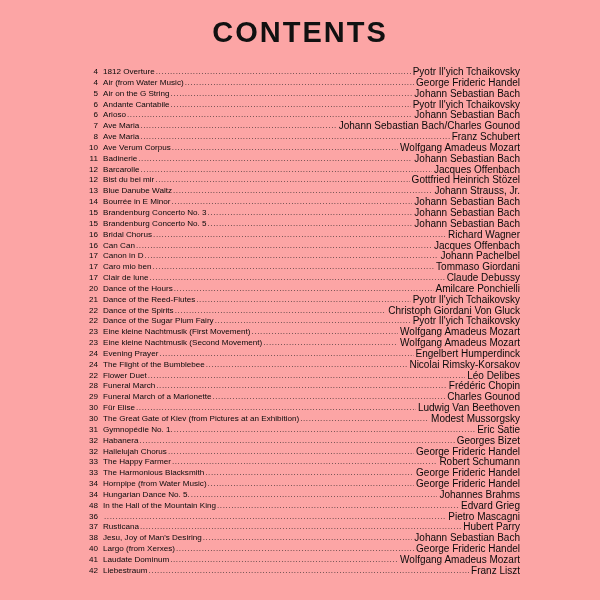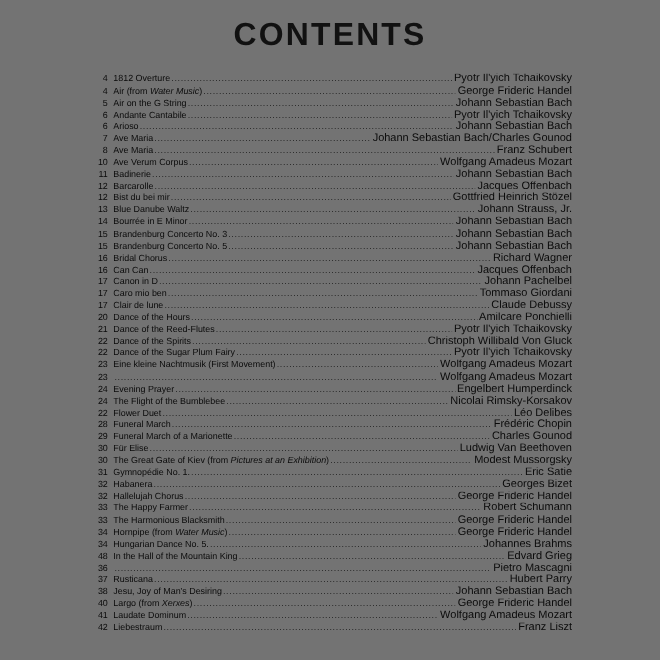--- a/index.html
+++ b/index.html
@@ -13,21 +13,21 @@
     font-family: "Liberation Sans", sans-serif;
     color: #000000;
     overflow: hidden;
   }
   .page {
     width: 600px;
     height: 600px;
     box-sizing: border-box;
     padding: 12px 0 0 0;
     position: relative;
-    background: #737373;
+    background: #fca5a5;
   }
   .title {
     text-align: center;
     font-size: 29px;
     font-weight: bold;
     letter-spacing: 2px;
     font-family: "Liberation Sans", sans-serif;
     margin: 4px 0 0 0;
     color: #111;
   }
@@ -56,21 +56,20 @@
     display: flex;
     align-items: flex-end;
     overflow: hidden;
     min-width: 0;
   }
   .ttl {
     flex: 0 0 auto;
     font-size: 8.1px;
   }
   .ttl .ital {
-    font-style: italic;
   }
   .dots {
     flex: 1 1 auto;
     overflow: hidden;
     white-space: nowrap;
     font-size: 8.1px;
     letter-spacing: 0.6px;
     color: #222;
     margin: 0 1px;
     min-width: 4px;
@@ -262,21 +261,21 @@
           <div class="ttl">Dance of the Reed-Flutes</div>
           <div class="dots">........................................................................................................................................................................................................</div>
           <div class="comp">Pyotr Il'yich Tchaikovsky</div>
         </div>
       </div>
       <div class="row">
         <div class="pg">22</div>
         <div class="mid">
           <div class="ttl">Dance of the Spirits</div>
           <div class="dots">........................................................................................................................................................................................................</div>
-          <div class="comp">Christoph Willibald Von Gluck</div>
+          <div class="comp">Christoph Giordani Von Gluck</div>
         </div>
       </div>
       <div class="row">
         <div class="pg">22</div>
         <div class="mid">
           <div class="ttl">Dance of the Sugar Plum Fairy</div>
           <div class="dots">........................................................................................................................................................................................................</div>
           <div class="comp">Pyotr Il'yich Tchaikovsky</div>
         </div>
       </div>
@@ -284,20 +283,21 @@
         <div class="pg">23</div>
         <div class="mid">
           <div class="ttl">Eine kleine Nachtmusik (First Movement)</div>
           <div class="dots">........................................................................................................................................................................................................</div>
           <div class="comp">Wolfgang Amadeus Mozart</div>
         </div>
       </div>
       <div class="row">
         <div class="pg">23</div>
         <div class="mid">
+          <div class="ttl">Eine kleine Nachtmusik (Second Movement)</div>
           <div class="dots">........................................................................................................................................................................................................</div>
           <div class="comp">Wolfgang Amadeus Mozart</div>
         </div>
       </div>
       <div class="row">
         <div class="pg">24</div>
         <div class="mid">
           <div class="ttl">Evening Prayer</div>
           <div class="dots">........................................................................................................................................................................................................</div>
           <div class="comp">Engelbert Humperdinck</div>

